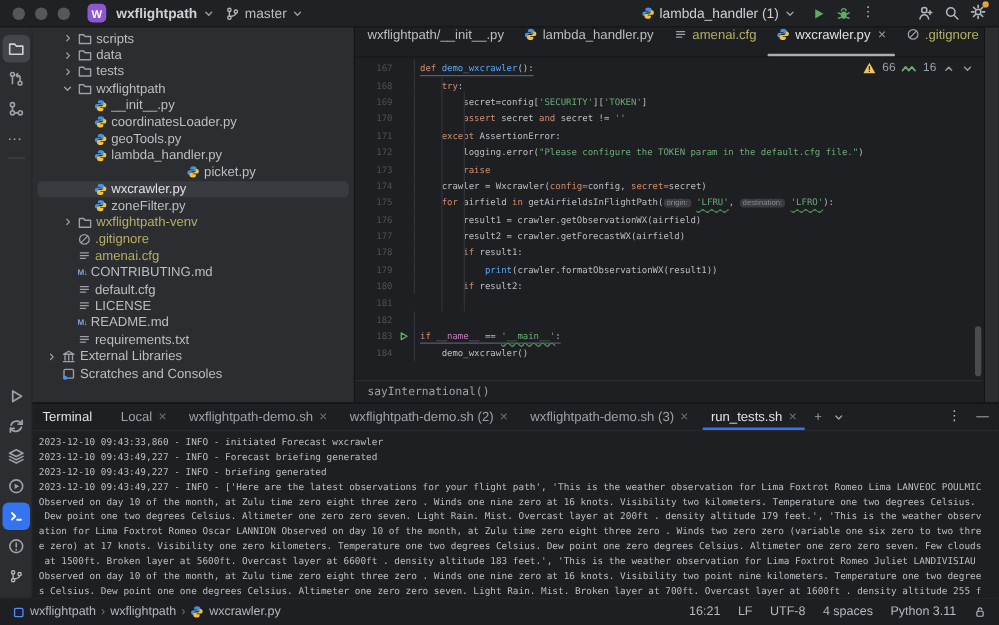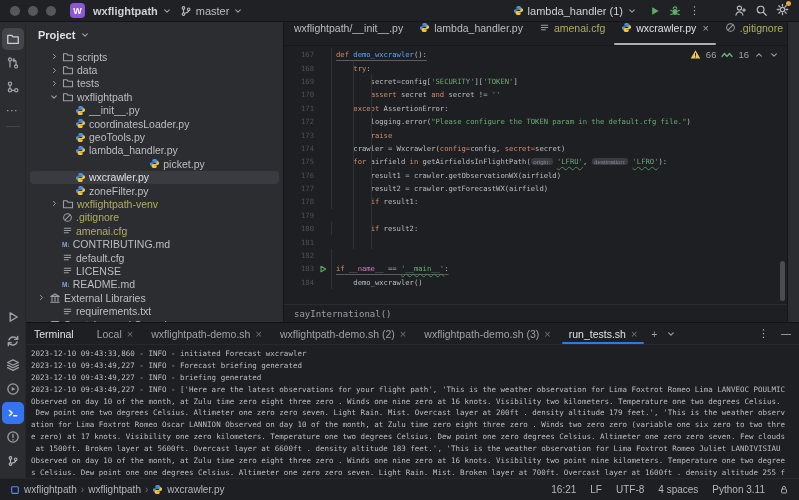--- a/index.html
+++ b/index.html
@@ -289,28 +289,20 @@
             <path d="M3.5 4.2v3.6M8.7 5.6c-.1 1.8-1.6 2.1-3.4 2.4" stroke="#b4b8bf" stroke-width="1.1" fill="none" stroke-linecap="round" stroke-linejoin="round"></path>
           </svg>
         </span>
       </div>
     </div>
 
   <div class="content-col">
     <div class="top-row">
 
       <div class="project">
-        <div class="project-header">
-          <span>Project</span>
-          <span class="ic">
-              <svg width="10" height="10" viewBox="0 0 12 12">
-                <path d="M3.2 4.6L6 7.4l2.8-2.8" stroke="#9da0a8" stroke-width="1.3" fill="none" stroke-linecap="round" stroke-linejoin="round"></path>
-              </svg>
-            </span>
-        </div>
         <div class="tree" id="tree">
             <div class="tree-row" style="padding-left: 19px;">
               <span class="chev">
                 <svg width="9" height="9" viewBox="0 0 12 12">
                   <path d="M4.6 3.2L7.4 6l-2.8 2.8" stroke="#9da0a8" stroke-width="1.3" fill="none" stroke-linecap="round" stroke-linejoin="round"></path>
                 </svg>
               </span>
               <span class="ic">
                 <svg width="12" height="12" viewBox="0 0 12 12">
                   <path d="M1.5 2.8h3.4l1.1 1.4h4.5v5.6H1.5z" stroke="#9da0a8" stroke-width="1.1" fill="none" stroke-linecap="round" stroke-linejoin="round"></path>
@@ -483,42 +475,42 @@
                 </svg>
               </span>
               <span class="lbl">LICENSE</span>
             </div>
             <div class="tree-row" style="padding-left: 19px;">
               <span class="chev"></span>
               <span class="ic">
                 <span style="font:bold 6.5px 'Liberation Sans',sans-serif;color:#83a0d6;letter-spacing:-.5px">M↓</span>
               </span>
               <span class="lbl">README.md</span>
+            </div>
+            <div class="tree-row" style="padding-left: 19px;">
+              <span class="chev"></span>
+              <span class="ic">
+                <svg width="11" height="11" viewBox="0 0 12 12">
+                  <path d="M2.5 3.5h7M2.5 6h7M2.5 8.5h4.5" stroke="#9da0a8" stroke-width="1.1" fill="none" stroke-linecap="round" stroke-linejoin="round"></path>
+                </svg>
+              </span>
+              <span class="lbl">requirements.txt</span>
             </div>
             <div class="tree-row" style="padding-left: 6px;">
               <span class="chev">
                 <svg width="9" height="9" viewBox="0 0 12 12">
                   <path d="M4.6 3.2L7.4 6l-2.8 2.8" stroke="#9da0a8" stroke-width="1.3" fill="none" stroke-linecap="round" stroke-linejoin="round"></path>
                 </svg>
               </span>
               <span class="ic">
                 <svg width="12" height="12" viewBox="0 0 12 12">
                   <path d="M1.8 4.4L6 2l4.2 2.4zM3 5.5v3.5M6 5.5v3.5M9 5.5v3.5M1.8 10.3h8.4" stroke="#9da0a8" stroke-width="1.1" fill="none" stroke-linecap="round" stroke-linejoin="round"></path>
                 </svg>
               </span>
               <span class="lbl">External Libraries</span>
-            </div>
-            <div class="tree-row" style="padding-left: 19px;">
-              <span class="chev"></span>
-              <span class="ic">
-                <svg width="11" height="11" viewBox="0 0 12 12">
-                  <path d="M2.5 3.5h7M2.5 6h7M2.5 8.5h4.5" stroke="#9da0a8" stroke-width="1.1" fill="none" stroke-linecap="round" stroke-linejoin="round"></path>
-                </svg>
-              </span>
-              <span class="lbl">requirements.txt</span>
             </div>
             <div class="tree-row" style="padding-left: 6px;">
               <span class="chev"></span>
               <span class="ic">
                 <svg width="12" height="12" viewBox="0 0 12 12">
                   <rect x="2.2" y="2.5" width="7.6" height="7" rx="1" stroke="#9da0a8" stroke-width="1.1" fill="none" stroke-linecap="round" stroke-linejoin="round"></rect>
                   <circle cx="3" cy="9.2" r="1.7" fill="#548af7"></circle>
                 </svg>
               </span>
               <span class="lbl">Scratches and Consoles</span>
@@ -578,21 +570,21 @@
               <div class="cl"><span class="ln">169</span><span class="gut"></span><span class="codetxt"><span><span class="tok-t">        secret=config[</span><span class="tok-s">'SECURITY'</span><span class="tok-t">][</span><span class="tok-s">'TOKEN'</span><span class="tok-t">]</span></span></span></div>
               <div class="cl"><span class="ln">170</span><span class="gut"></span><span class="codetxt"><span><span class="tok-t">        </span><span class="tok-k">assert</span><span class="tok-t"> secret </span><span class="tok-k">and</span><span class="tok-t"> secret != </span><span class="tok-s">''</span></span></span></div>
               <div class="cl"><span class="ln">171</span><span class="gut"></span><span class="codetxt"><span><span class="tok-t">    </span><span class="tok-k">except</span><span class="tok-t"> AssertionError:</span></span></span></div>
               <div class="cl"><span class="ln">172</span><span class="gut"></span><span class="codetxt"><span><span class="tok-t">        logging.error(</span><span class="tok-s">"Please configure the TOKEN param in the default.cfg file."</span><span class="tok-t">)</span></span></span></div>
               <div class="cl"><span class="ln">173</span><span class="gut"></span><span class="codetxt"><span><span class="tok-t">        </span><span class="tok-k">raise</span></span></span></div>
               <div class="cl"><span class="ln">174</span><span class="gut"></span><span class="codetxt"><span><span class="tok-t">    crawler = Wxcrawler(</span><span class="tok-p">config=</span><span class="tok-t">config, </span><span class="tok-p">secret=</span><span class="tok-t">secret)</span></span></span></div>
               <div class="cl"><span class="ln">175</span><span class="gut"></span><span class="codetxt"><span><span class="tok-t">    </span><span class="tok-k">for</span><span class="tok-t"> airfield </span><span class="tok-k">in</span><span class="tok-t"> getAirfieldsInFlightPath(</span><span class="hint">origin:</span><span class="tok-t"> </span><span class="tok-w">'LFRU'</span><span class="tok-t">, </span><span class="hint">destination:</span><span class="tok-t"> </span><span class="tok-w">'LFRO'</span><span class="tok-t">):</span></span></span></div>
               <div class="cl"><span class="ln">176</span><span class="gut"></span><span class="codetxt"><span><span class="tok-t">        result1 = crawler.getObservationWX(airfield)</span></span></span></div>
               <div class="cl"><span class="ln">177</span><span class="gut"></span><span class="codetxt"><span><span class="tok-t">        result2 = crawler.getForecastWX(airfield)</span></span></span></div>
               <div class="cl"><span class="ln">178</span><span class="gut"></span><span class="codetxt"><span><span class="tok-t">        </span><span class="tok-k">if</span><span class="tok-t"> result1:</span></span></span></div>
-              <div class="cl"><span class="ln">179</span><span class="gut"></span></div>
+              <div class="cl"><span class="ln">179</span><span class="gut"></span><span class="codetxt"><span><span class="tok-t">            </span><span class="tok-b">print</span><span class="tok-t">(crawler.formatObservationWX(result1))</span></span></span></div>
               <div class="cl"><span class="ln">180</span><span class="gut"></span><span class="codetxt"><span><span class="tok-t">        </span><span class="tok-k">if</span><span class="tok-t"> result2:</span></span></span></div>
               <div class="cl"><span class="ln">181</span><span class="gut"></span></div>
               <div class="cl"><span class="ln">182</span><span class="gut"></span><span class="codetxt"><span></span></span></div>
               <div class="cl"><span class="ln">183</span><span class="gut"><svg width="8" height="8" viewBox="0 0 12 12">
                     <path d="M3 2v8l7-4z" fill="none" stroke="#5fad65" stroke-width="1.6" stroke-linejoin="round"></path>
                   </svg></span><span class="codetxt"><span class="ul-stmt"><span class="tok-k">if</span><span class="tok-t"> </span><span class="tok-d">__name__</span><span class="tok-t"> == </span><span class="tok-w">'__main__'</span><span class="tok-t">:</span></span></span></div>
               <div class="cl"><span class="ln">184</span><span class="gut"></span><span class="codetxt"><span><span class="tok-t">    demo_wxcrawler()</span></span></span></div>
             </div>
           <div class="inspections">
             <span class="ic">

